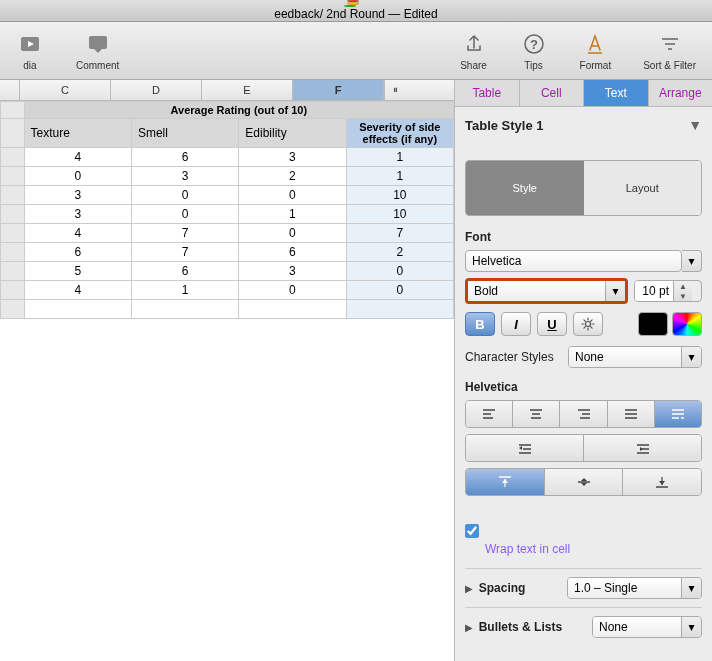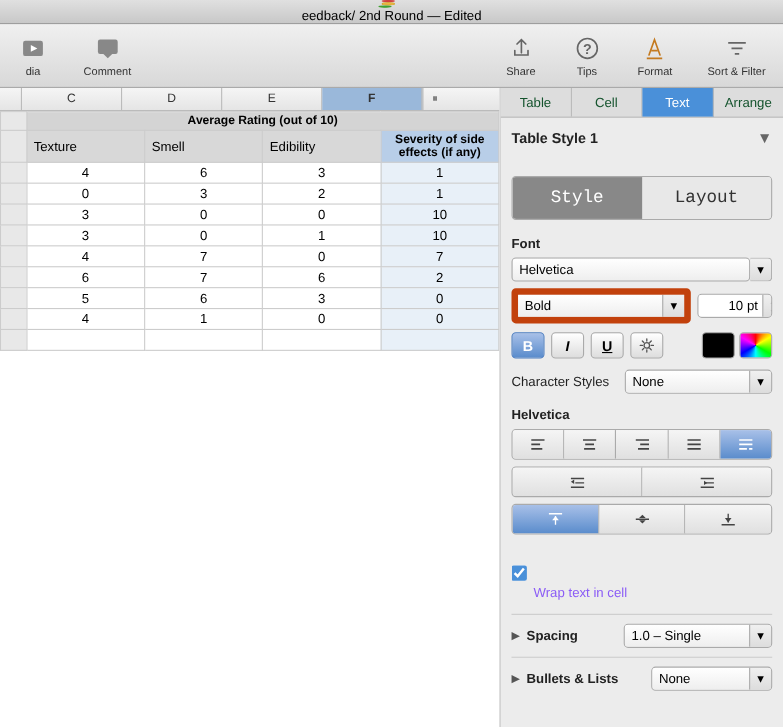--- a/index.html
+++ b/index.html
@@ -28,52 +28,52 @@
     table { border-collapse: collapse; width: 100%; border-radius: 12px; }
     th, td { border: 1px solid #ccc; text-align: center; font-size: 12px; padding: 2px 4px; }
     .merged-header { background: #d4d4d4; font-size: 11px; font-weight: 600; text-align: center; }
     .col-f-cell { background: #e8f0f8; }
 
     
     .right-panel { width: 258px; background: #ececec; border-left: 1px solid #bbb; display: flex; flex-direction: column; overflow: hidden; }
 
     
     .panel-tabs { display: flex; border-bottom: 1px solid #bbb; background: #ddd; }
-    .panel-tab { flex: 1; text-align: center; padding: 6px 4px; font-size: 12px; cursor: pointer; border-right: 1px solid #bbb; color: #14532d; }
+    .panel-tab { flex: 1; text-align: center; padding: 6px 4px; font-size: 12px; cursor: pointer; border-right: 1px solid #bbb; color: #a21caf; }
     .panel-tab:last-child { border-right: none; }
     .panel-tab.active { background: #4a90d9; color: #fff; border-radius: 0; }
 
     
     .panel-content { flex: 1; overflow-y: auto; padding: 10px; }
 
     
     .table-style-header { display: flex; align-items: center; justify-content: space-between; margin-bottom: 27px; }
     .table-style-name { font-size: 13px; font-weight: 600; color: #222; }
     .dropdown-arrow { color: #666; font-size: 14px; }
 
     
     .style-layout-btns { display: flex; border: 1px solid #aaa; border-radius: 4px; overflow: hidden; margin-bottom: 14px; }
-    .sl-btn { flex: 1; text-align: center; padding: 10px; font-size: 16px; cursor: pointer; font-family: Liberation Mono, monospace; }
+    .sl-btn { flex: 1; text-align: center; padding: 21px; font-size: 11px; cursor: pointer; }
     .sl-btn.active { background: #888; color: #fff; }
     .sl-btn:not(.active) { background: #e8e8e8; color: #333; }
 
     
     .section-label { font-size: 12px; font-weight: 600; color: #222; margin-bottom: 6px; }
 
     
     .font-select-row { display: flex; margin-bottom: 6px; }
     .font-select { flex: 1; padding: 3px 6px; border: 1px solid #aaa; border-radius: 4px; background: linear-gradient(to bottom, #fff, #eee); font-size: 12px; appearance: none; -webkit-appearance: none; cursor: pointer; }
     .select-arrow-btn { width: 20px; border: 1px solid #aaa; border-left: none; background: linear-gradient(to bottom, #f0f0f0, #ddd); display: flex; align-items: center; justify-content: center; border-radius: 0 4px 4px 0; cursor: pointer; }
 
     .weight-size-row { display: flex; gap: 6px; margin-bottom: 8px; align-items: center; }
-    .weight-select-wrap { flex: 1; display: flex; border: 6px solid #c2410c; border-radius: 4px; overflow: hidden; }
+    .weight-select-wrap { flex: 1; display: flex; border: 3px solid #c2410c; border-radius: 4px; overflow: hidden; }
     .weight-select { flex: 1; padding: 3px 6px; border: none; background: linear-gradient(to bottom, #fff, #eee); font-size: 12px; appearance: none; -webkit-appearance: none; cursor: pointer; }
     .weight-arrow { width: 20px; background: linear-gradient(to bottom, #f0f0f0, #ddd); display: flex; align-items: center; justify-content: center; cursor: pointer; border-left: 1px solid #aaa; }
     .size-input-wrap { display: flex; border: 1px solid #aaa; border-radius: 4px; overflow: hidden; align-items: center; width: 68px; }
-    .size-input { width: 58px; border: none; padding: 3px 4px; font-size: 12px; text-align: right; background: #fff; }
+    .size-input { width: 38px; border: none; padding: 3px 4px; font-size: 12px; text-align: right; background: #fff; }
     .size-steppers { display: flex; flex-direction: column; background: linear-gradient(to bottom, #f0f0f0, #ddd); border-left: 1px solid #aaa; }
     .stepper-up, .stepper-down { width: 18px; height: 10px; display: flex; align-items: center; justify-content: center; cursor: pointer; font-size: 8px; color: #555; }
 
     
     .format-btns-row { display: flex; gap: 6px; margin-bottom: 10px; align-items: center; }
     .fmt-btn { width: 30px; height: 24px; border: 1px solid #aaa; border-radius: 4px; background: linear-gradient(to bottom, #fff, #ddd); display: flex; align-items: center; justify-content: center; cursor: pointer; font-size: 13px; font-weight: bold; }
     .fmt-btn.active { background: linear-gradient(to bottom, #a8c0e8, #5a8ccc); border-color: #4a7cc0; color: #fff; }
     .settings-btn { width: 30px; height: 24px; border: 1px solid #aaa; border-radius: 4px; background: linear-gradient(to bottom, #fff, #ddd); display: flex; align-items: center; justify-content: center; cursor: pointer; font-size: 14px; color: #555; }
     .color-swatch { width: 30px; height: 24px; border: 1px solid #aaa; border-radius: 4px; background: #000; cursor: pointer; }
     .color-wheel-btn { width: 30px; height: 24px; border: 1px solid #aaa; border-radius: 4px; background: conic-gradient(red, yellow, lime, cyan, blue, magenta, red); cursor: pointer; }

